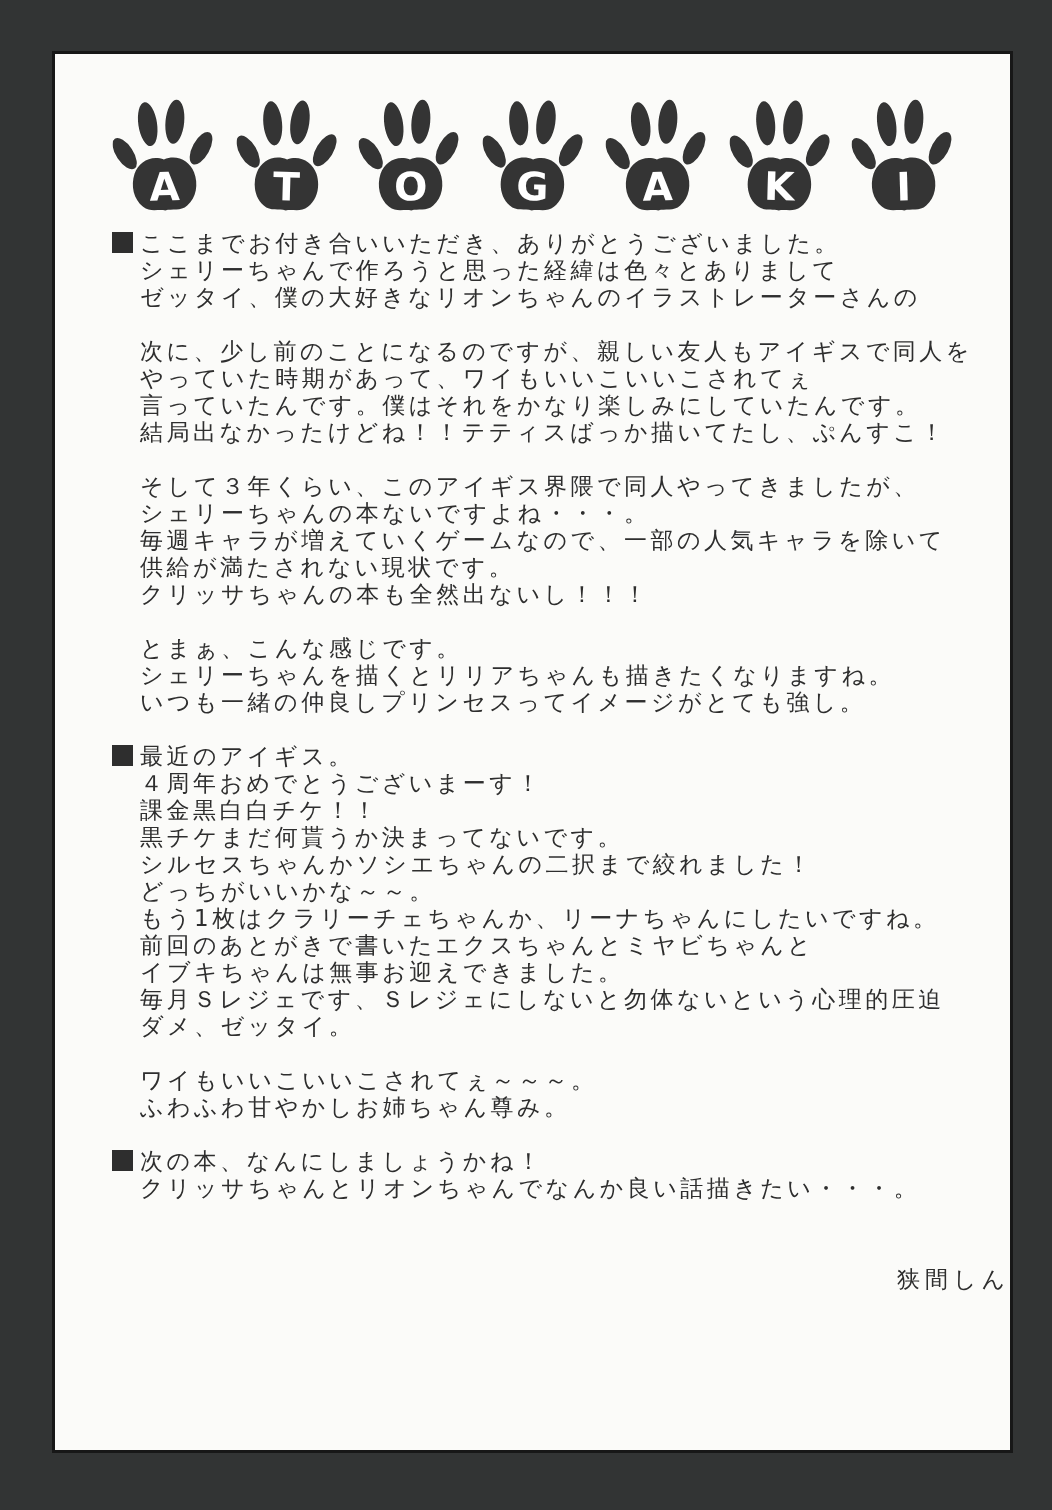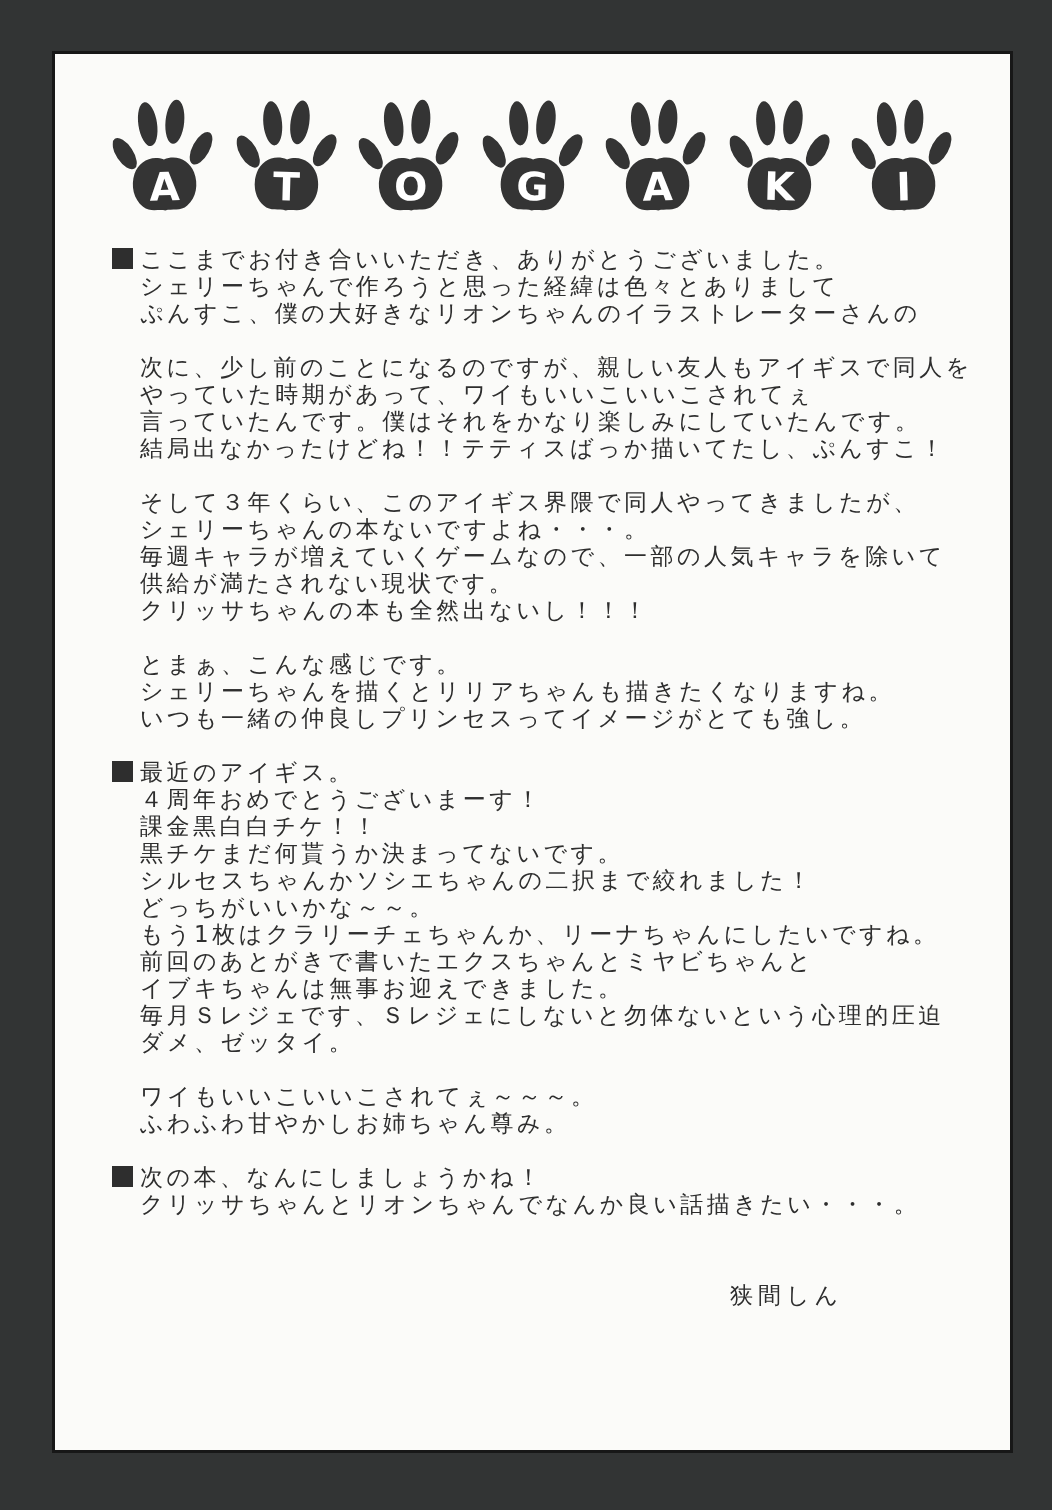--- a/index.html
+++ b/index.html
@@ -40,21 +40,21 @@
   .paw:nth-child(even) { transform: rotate(1.5deg); }
   .paw ellipse, .paw path { fill: #343434; }
   .paw text {
     fill: #ffffff;
     font-family: "DejaVu Sans", sans-serif;
     font-weight: bold;
     font-size: 46px;
   }
   
   .text-body {
-    margin-top: 20px;
+    margin-top: 4px;
     padding-left: 85px;
     padding-right: 18px;
     font-size: 23px;
     line-height: 27px;
     letter-spacing: 3.5px;
     color: #2e2e2e;
   }
   .section { margin-bottom: 27px; }
   .line { white-space: nowrap; }
   .line.bulleted { margin-left: -28px; }
@@ -66,20 +66,21 @@
     margin-right: 7px;
     transform: translateY(2px);
   }
   .signature {
     margin-top: 62px;
     padding-left: 675px;
     font-size: 23px;
     letter-spacing: 5px;
     white-space: nowrap;
     color: #2e2e2e;
+    text-align: right;
   }
 </style>
 </head>
 <body style="background: rgb(50, 52, 52);">
 
 <div class="page" style="background: rgb(251, 251, 249); box-shadow: rgb(23, 23, 23) 0px 0px 0px 3px;">
   <div class="paw-row" id="pawRow">
       <svg class="paw" viewBox="0 0 120 150">
         <ellipse cx="14" cy="64" rx="10" ry="21" transform="rotate(-32 14 64)"></ellipse>
         <ellipse cx="42" cy="30" rx="11" ry="26" transform="rotate(-7 42 30)"></ellipse>
@@ -134,21 +135,21 @@
         <ellipse cx="74" cy="28" rx="11" ry="26" transform="rotate(7 74 28)"></ellipse>
         <ellipse cx="104" cy="60" rx="10" ry="21" transform="rotate(30 104 60)"></ellipse>
         <path d="M60 72 C 75 66, 90 74, 95 88 C 100 102, 97 118, 86 127 C 78 134, 68 130, 60 132 C 52 130, 42 134, 34 127 C 23 118, 20 102, 25 88 C 30 74, 45 66, 60 72 Z"></path>
         <text x="60" y="120" text-anchor="middle">I</text>
       </svg>
     </div>
   <div class="text-body" id="textBody">
       <div class="section">
         <div class="line bulleted"><span class="bullet" style="background: rgb(46, 46, 46);"></span>ここまでお付き合いいただき、ありがとうございました。</div>
         <div class="line">シェリーちゃんで作ろうと思った経緯は色々とありまして</div>
-        <div class="line">ぷんすこ、僕の大好きなリオンちゃんのイラストレーターさんの</div>
+        <div class="line">ゼッタイ、僕の大好きなリオンちゃんのイラストレーターさんの</div>
       </div>
       <div class="section">
         <div class="line">次に、少し前のことになるのですが、親しい友人もアイギスで同人を</div>
         <div class="line">やっていた時期があって、ワイもいいこいいこされてぇ</div>
         <div class="line">言っていたんです。僕はそれをかなり楽しみにしていたんです。</div>
         <div class="line">結局出なかったけどね！！テティスばっか描いてたし、ぷんすこ！</div>
       </div>
       <div class="section">
         <div class="line">そして３年くらい、このアイギス界隈で同人やってきましたが、</div>
         <div class="line">シェリーちゃんの本ないですよね・・・。</div>

